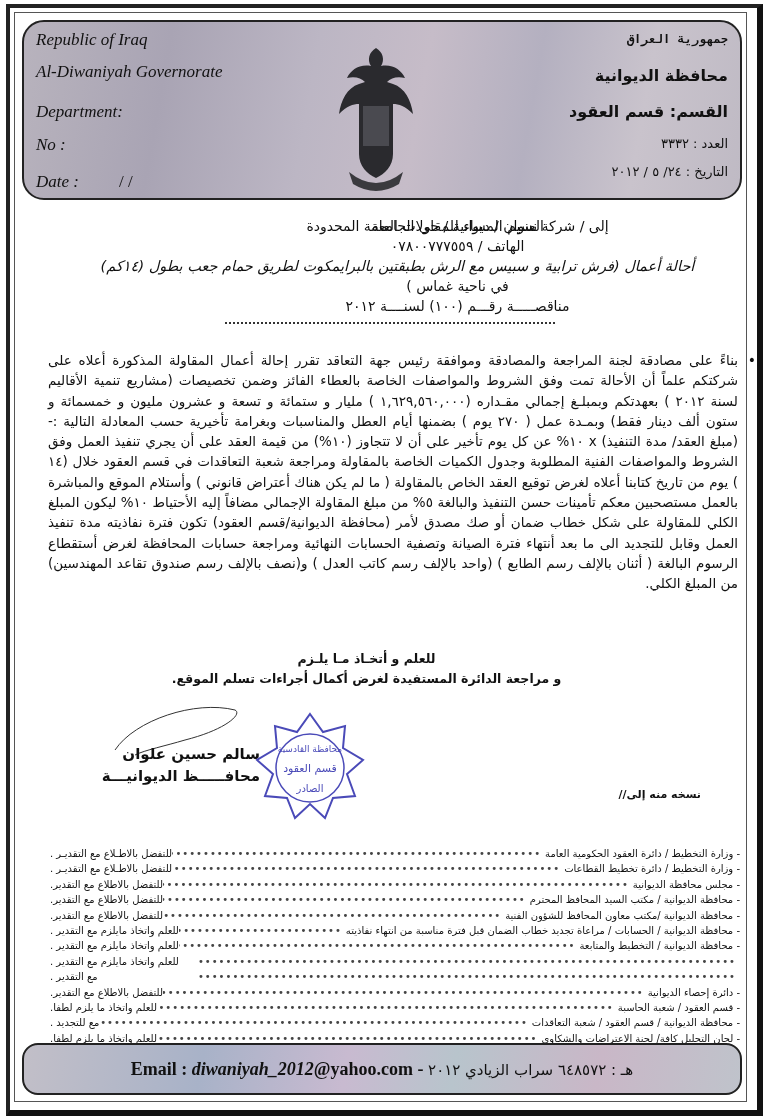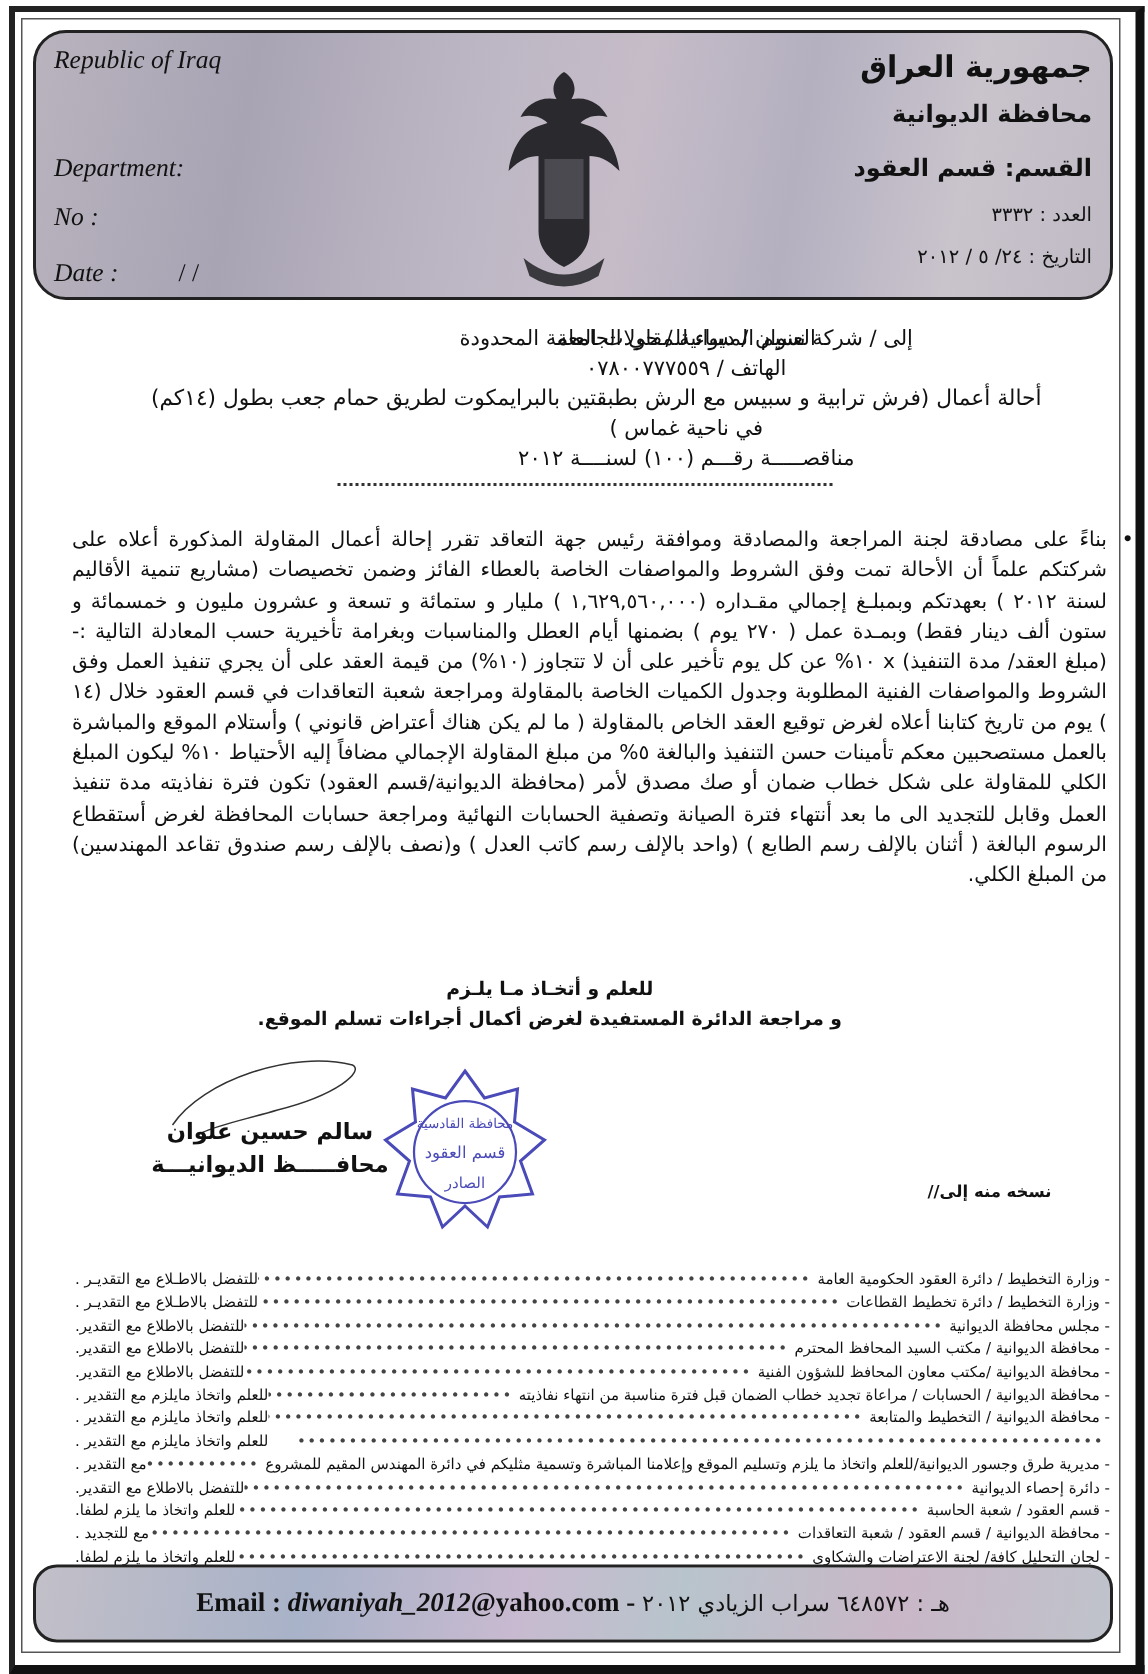--- a/index.html
+++ b/index.html
@@ -13,21 +13,21 @@
             background: linear-gradient(100deg,#b8b3bd 0%,#a9a4b4 20%,#bcb6c4 40%,#c6bcc8 55%,#b4b0c0 70%,#c9c3cc 85%,#bfbac4 100%); }
   .en { position:absolute; left:12px; font-family:"Liberation Serif", serif; font-style:italic; font-size:17px; color:#111; }
   .ar { position:absolute; right:12px; font-family:"DejaVu Sans", sans-serif; font-weight:bold; font-size:15px; direction:rtl; color:#111; }
   .ar.small { font-weight:normal; font-size:13px; }
   .emblem { position:absolute; left:305px; top:22px; width:95px; height:150px; }
   .center-block { position:absolute; left:150px; width:615px; direction:rtl; text-align:center; font-size:14px; color:#111; }
   .body-par { position:absolute; left:48px; top:350px; width:690px; direction:rtl; text-align:justify;
               font-size:13.5px; line-height:20.3px; color:#111; }
   .bullet { position:absolute; right:-18px; top:0; font-size:14px; }
   .closing { position:absolute; left:84px; width:565px; direction:rtl; text-align:center; font-size:12.5px; font-weight:bold; }
-  .sig { position:absolute; direction:rtl; font-weight:bold; font-size:15px; text-align:center; }
+  .sig { position:absolute; direction:rtl; font-weight:bold; font-size:15px; }
   .stamp { position:absolute; left:255px; top:712px; width:110px; height:110px; }
   .cc-title { position:absolute; right:64px; top:788px; direction:rtl; font-size:11px; font-weight:bold; }
   .cc-list { position:absolute; left:50px; top:846px; width:690px; direction:rtl; font-size:10px; }
   .cc-row { display:flex; height:15.4px; line-height:15.4px; white-space:nowrap; }
   .cc-row .dest { flex:0 0 auto; }
   .cc-row .dots { flex:1 1 auto; overflow:hidden; color:#444; letter-spacing:1px; padding:0 4px; }
   .cc-row .act { flex:0 0 auto; }
   .footer { position:absolute; left:22px; top:1043px; width:716px; height:48px;
             border:2px solid #222; border-radius:16px;
             background: linear-gradient(100deg,#c2bfc8 0%,#a8b2c8 25%,#c8bad0 45%,#b8c4cc 60%,#c9b7c7 80%,#bfc3cb 100%); }
@@ -37,42 +37,43 @@
   .footer-text .ar-part { font-family:"DejaVu Sans", sans-serif; font-size:15px; direction:rtl; unicode-bidi:embed; }
 </style>
 </head>
 <body>
 
 <div class="frame-outer"></div>
 <div class="frame-inner"></div>
 
 <div class="header">
   <div class="en" style="top:8px;">Republic of Iraq</div>
+  <div class="en" style="top:40px;">Al-Diwaniyah Governorate</div>
   <div class="en" style="top:80px;">Department:</div>
   <div class="en" style="top:113px;">No :</div>
   <div class="en" style="top:150px;">Date :</div>
   <div class="en" style="top:150px; left:95px; font-style:normal;">/     /</div>
 
   <svg class="emblem" viewBox="0 0 95 150">
     <path d="M47 4 C40 8 38 16 42 22 C30 20 22 26 18 34 C26 32 32 34 36 38 L30 40 C18 44 12 56 10 70 C18 62 24 60 30 60 L30 110 C30 122 38 130 47 134 C56 130 64 122 64 110 L64 60 C70 60 76 62 84 70 C82 56 76 44 64 40 L58 38 C62 34 68 32 76 34 C72 26 64 20 52 22 C56 16 54 8 47 4 Z" fill="#2a2a2e"></path>
     <rect x="34" y="62" width="26" height="40" fill="#4a4a50"></rect>
     <path d="M20 128 Q47 150 74 128 L70 140 Q47 154 24 140 Z" fill="#3a3a3e"></path>
   </svg>
 
-  <div class="ar" style="top:10px; font-size:20px;">جمهورية العراق</div>
+  <div class="ar" style="top:10px; font-size:12px;font-family:Liberation Mono, monospace;">جمهورية العراق</div>
   <div class="ar" style="top:44px; font-size:16px;">محافظة الديوانية</div>
   <div class="ar" style="top:80px; font-size:16px;">القسم: قسم العقود</div>
   <div class="ar small" style="top:114px;">العدد : ٣٣٣٢</div>
   <div class="ar small" style="top:142px;">التاريخ : ٢٤/ ٥ / ٢٠١٢</div>
 </div>
 
 <div class="center-block" style="top:198px;margin-top:20px;">إلى / شركة نسيم المساء للمقاولات العامة المحدودة</div>
 <div class="center-block" style="top:218px;">العنوان / ديوانية / حي الجامعة</div>
 <div class="center-block" style="top:238px;">الهاتف /   ٠٧٨٠٠٧٧٧٥٥٩</div>
-<div class="center-block" style="top:258px; left:30px; width:735px; font-size:14.5px;">أحالة أعمال (فرش ترابية و سبيس مع الرش بطبقتين بالبرايمكوت لطريق حمام جعب بطول (١٤كم)</div>
+<div class="center-block" style="top:258px; left:30px; width:735px; font-size:14.5px;font-style:italic;">أحالة أعمال (فرش ترابية و سبيس مع الرش بطبقتين بالبرايمكوت لطريق حمام جعب بطول (١٤كم)</div>
 <div class="center-block" style="top:278px;">في ناحية غماس )</div>
 <div class="center-block" style="top:298px;">مناقصـــــة رقـــم (١٠٠) لسنــــة ٢٠١٢</div>
 <div style="position:absolute; left:225px; top:322px; width:330px; border-bottom:2px dotted #333;"></div>
 
 <div class="body-par">
   <span class="bullet">•</span>
   <span>بناءً على مصادقة لجنة المراجعة والمصادقة وموافقة رئيس جهة التعاقد تقرر إحالة أعمال المقاولة المذكورة أعلاه على شركتكم علماً أن الأحالة تمت وفق الشروط والمواصفات الخاصة بالعطاء الفائز وضمن تخصيصات (مشاريع تنمية الأقاليم لسنة ٢٠١٢ ) بعهدتكم وبمبلـغ إجمالي مقـداره (١,٦٢٩,٥٦٠,٠٠٠ ) مليار و ستمائة و تسعة و عشرون مليون و خمسمائة و ستون ألف دينار فقط) وبمـدة عمل ( ٢٧٠ يوم ) بضمنها أيام العطل والمناسبات وبغرامة تأخيرية حسب المعادلة التالية :- (مبلغ العقد/ مدة التنفيذ) x ١٠% عن كل يوم تأخير على أن لا تتجاوز (١٠%) من قيمة العقد على أن يجري تنفيذ العمل وفق الشروط والمواصفات الفنية المطلوبة وجدول الكميات الخاصة بالمقاولة ومراجعة شعبة التعاقدات في قسم العقود خلال (١٤ ) يوم من تاريخ كتابنا أعلاه لغرض توقيع العقد الخاص بالمقاولة ( ما لم يكن هناك أعتراض قانوني ) وأستلام الموقع والمباشرة بالعمل مستصحبين معكم تأمينات حسن التنفيذ والبالغة ٥% من مبلغ المقاولة الإجمالي مضافاً إليه الأحتياط ١٠% ليكون المبلغ الكلي للمقاولة على شكل خطاب ضمان أو صك مصدق لأمر (محافظة الديوانية/قسم العقود) تكون فترة نفاذيته مدة تنفيذ العمل وقابل للتجديد الى ما بعد أنتهاء فترة الصيانة وتصفية الحسابات النهائية ومراجعة حسابات المحافظة لغرض أستقطاع الرسوم البالغة ( أثنان بالإلف رسم الطابع ) (واحد بالإلف رسم كاتب العدل ) و(نصف بالإلف رسم صندوق تقاعد المهندسين) من المبلغ الكلي.</span>
 </div>
 
 <div class="closing" style="top:651px;">للعلم و أتخـاذ مـا يلـزم</div>
@@ -127,21 +128,20 @@
   <div class="cc-row">
       <span class="dest">- محافظة الديوانية / التخطيط والمتابعة</span>
       <span class="dots">••••••••••••••••••••••••••••••••••••••••••••••••••••••••••••••••••••••••••••••</span>
       <span class="act">للعلم واتخاذ مايلزم مع التقدير .</span>
     </div>
   <div class="cc-row">
       <span class="dots">••••••••••••••••••••••••••••••••••••••••••••••••••••••••••••••••••••••••••••••</span>
       <span class="act">للعلم واتخاذ مايلزم مع التقدير .</span>
     </div>
   <div class="cc-row">
-      <span class="dest">- مديرية طرق وجسور الديوانية/للعلم واتخاذ ما يلزم وتسليم الموقع وإعلامنا المباشرة وتسمية مثليكم في دائرة المهندس المقيم للمشروع</span>
       <span class="dots">••••••••••••••••••••••••••••••••••••••••••••••••••••••••••••••••••••••••••••••</span>
       <span class="act">مع التقدير .</span>
     </div>
   <div class="cc-row">
       <span class="dest">- دائرة إحصاء الديوانية</span>
       <span class="dots">••••••••••••••••••••••••••••••••••••••••••••••••••••••••••••••••••••••••••••••</span>
       <span class="act">للتفضل بالاطلاع مع التقدير.</span>
     </div>
   <div class="cc-row">
       <span class="dest">- قسم العقود / شعبة الحاسبة</span>

